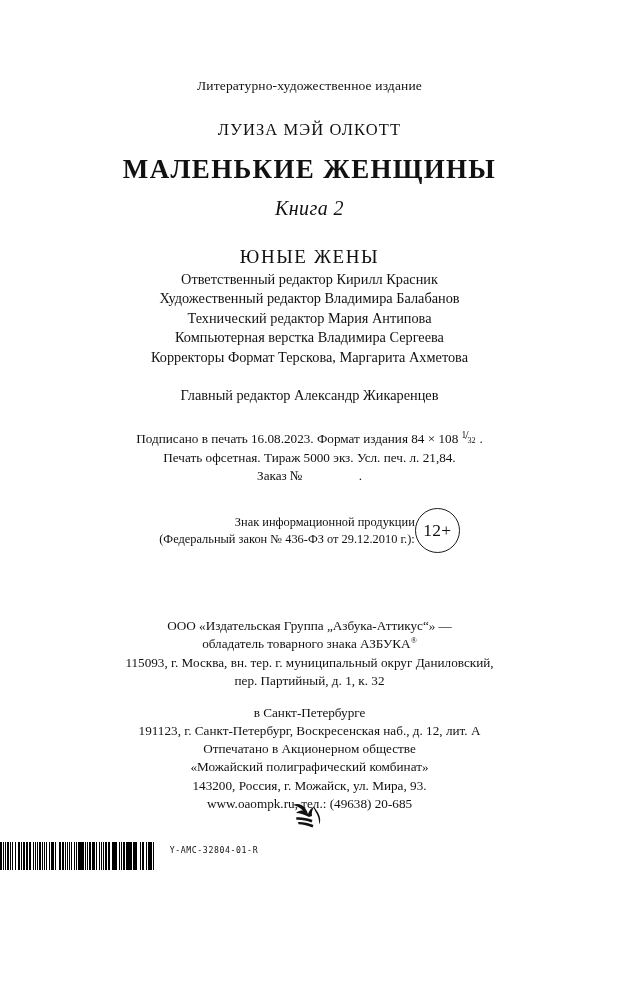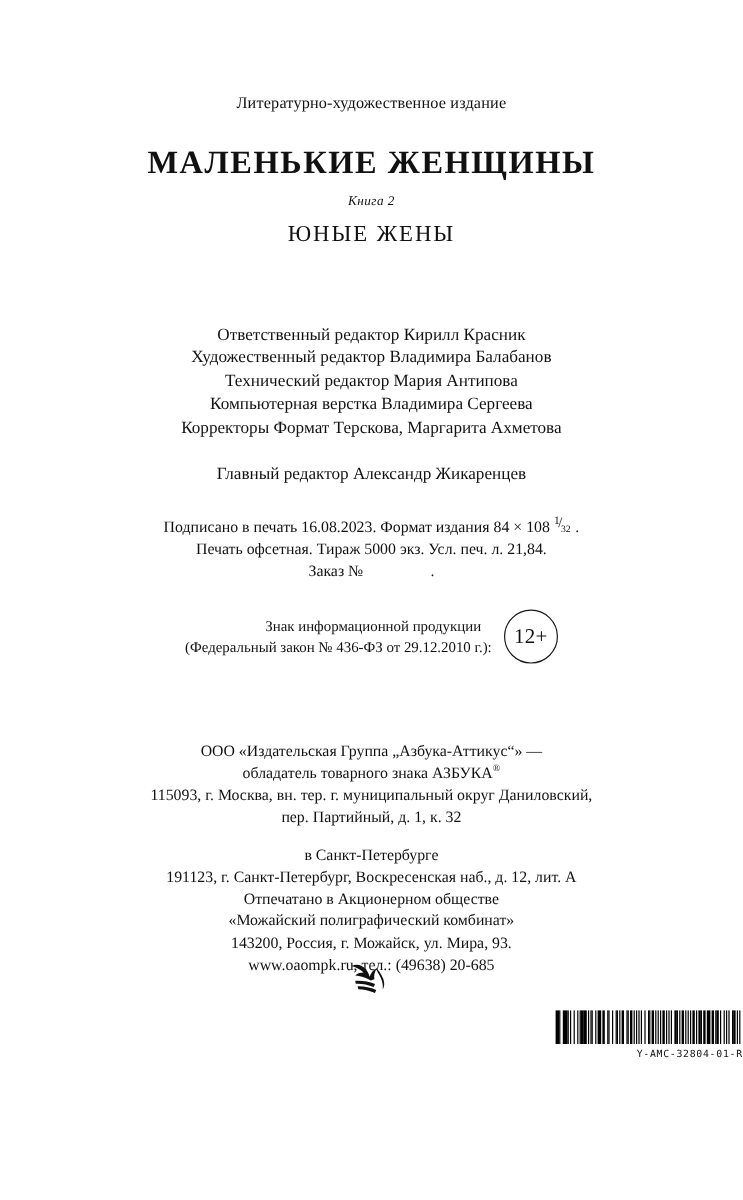--- a/index.html
+++ b/index.html
@@ -50,25 +50,25 @@
     margin-bottom: 13px;
   }
   .book-title {
     font-size: 27px;
     letter-spacing: 1.3px;
     line-height: 1.15;
     font-weight: bold;
     margin: 0 0 11px 0;
   }
   .book-number {
-    font-size: 11px;
+    font-size: 20px;
     font-style: italic;
     letter-spacing: 0.4px;
     line-height: 1.2;
-    margin-bottom: 10px;
+    margin-bottom: 26px;
   }
   .subtitle {
     font-size: 19px;
     letter-spacing: 1.6px;
     line-height: 1.2;
   }
 
   
   .credits {
     position: absolute;
@@ -120,22 +120,21 @@
     position: absolute;
     left: 0; right: 0;
     top: 508px;
     display: flex;
     justify-content: center;
     align-items: center;
   }
   .age-text {
     font-size: 12.4px;
     line-height: 17px;
-    text-align: center;
-    padding-right: 10px;
+    text-align: right;
   }
   .age-text .l1 { padding-left: 58px; }
   .age-badge {
     width: 45px;
     height: 45px;
     border: 1.4px solid #1a1a1a;
     border-radius: 50%;
     display: flex;
     align-items: center;
     justify-content: center;
@@ -179,22 +178,22 @@
     justify-content: center;
   }
   .logo svg { display: block; }
 
   
   .barcode-wrap {
     position: absolute;
     left: 0; right: 0;
     top: 842px;
     display: flex;
-    flex-direction: column;
-    align-items: flex-end;
+    align-items: flex-start;
+    gap: 14px;
   }
   .barcode {
     display: flex;
     align-items: flex-end;
     height: 28px;
   }
   .barcode i {
     display: block;
     height: 28px;
     background: #000;
@@ -208,20 +207,21 @@
   }
 </style>
 </head>
 <body>
 
 <div class="page">
 
   <div class="kind-line center">Литературно-художественное издание</div>
 
   <div class="title-block center">
+    <div class="author-line">ЛУИЗА МЭЙ ОЛКОТТ</div>
     <div class="book-title">МАЛЕНЬКИЕ ЖЕНЩИНЫ</div>
     <div class="book-number">Книга 2</div>
     <div class="subtitle">ЮНЫЕ ЖЕНЫ</div>
   </div>
 
   <div class="credits center">
     <div class="row">Ответственный редактор Кирилл Красник</div>
     <div class="row">Художественный редактор Владимира Балабанов</div>
     <div class="row">Технический редактор Мария Антипова</div>
     <div class="row">Компьютерная верстка Владимира Сергеева</div>

